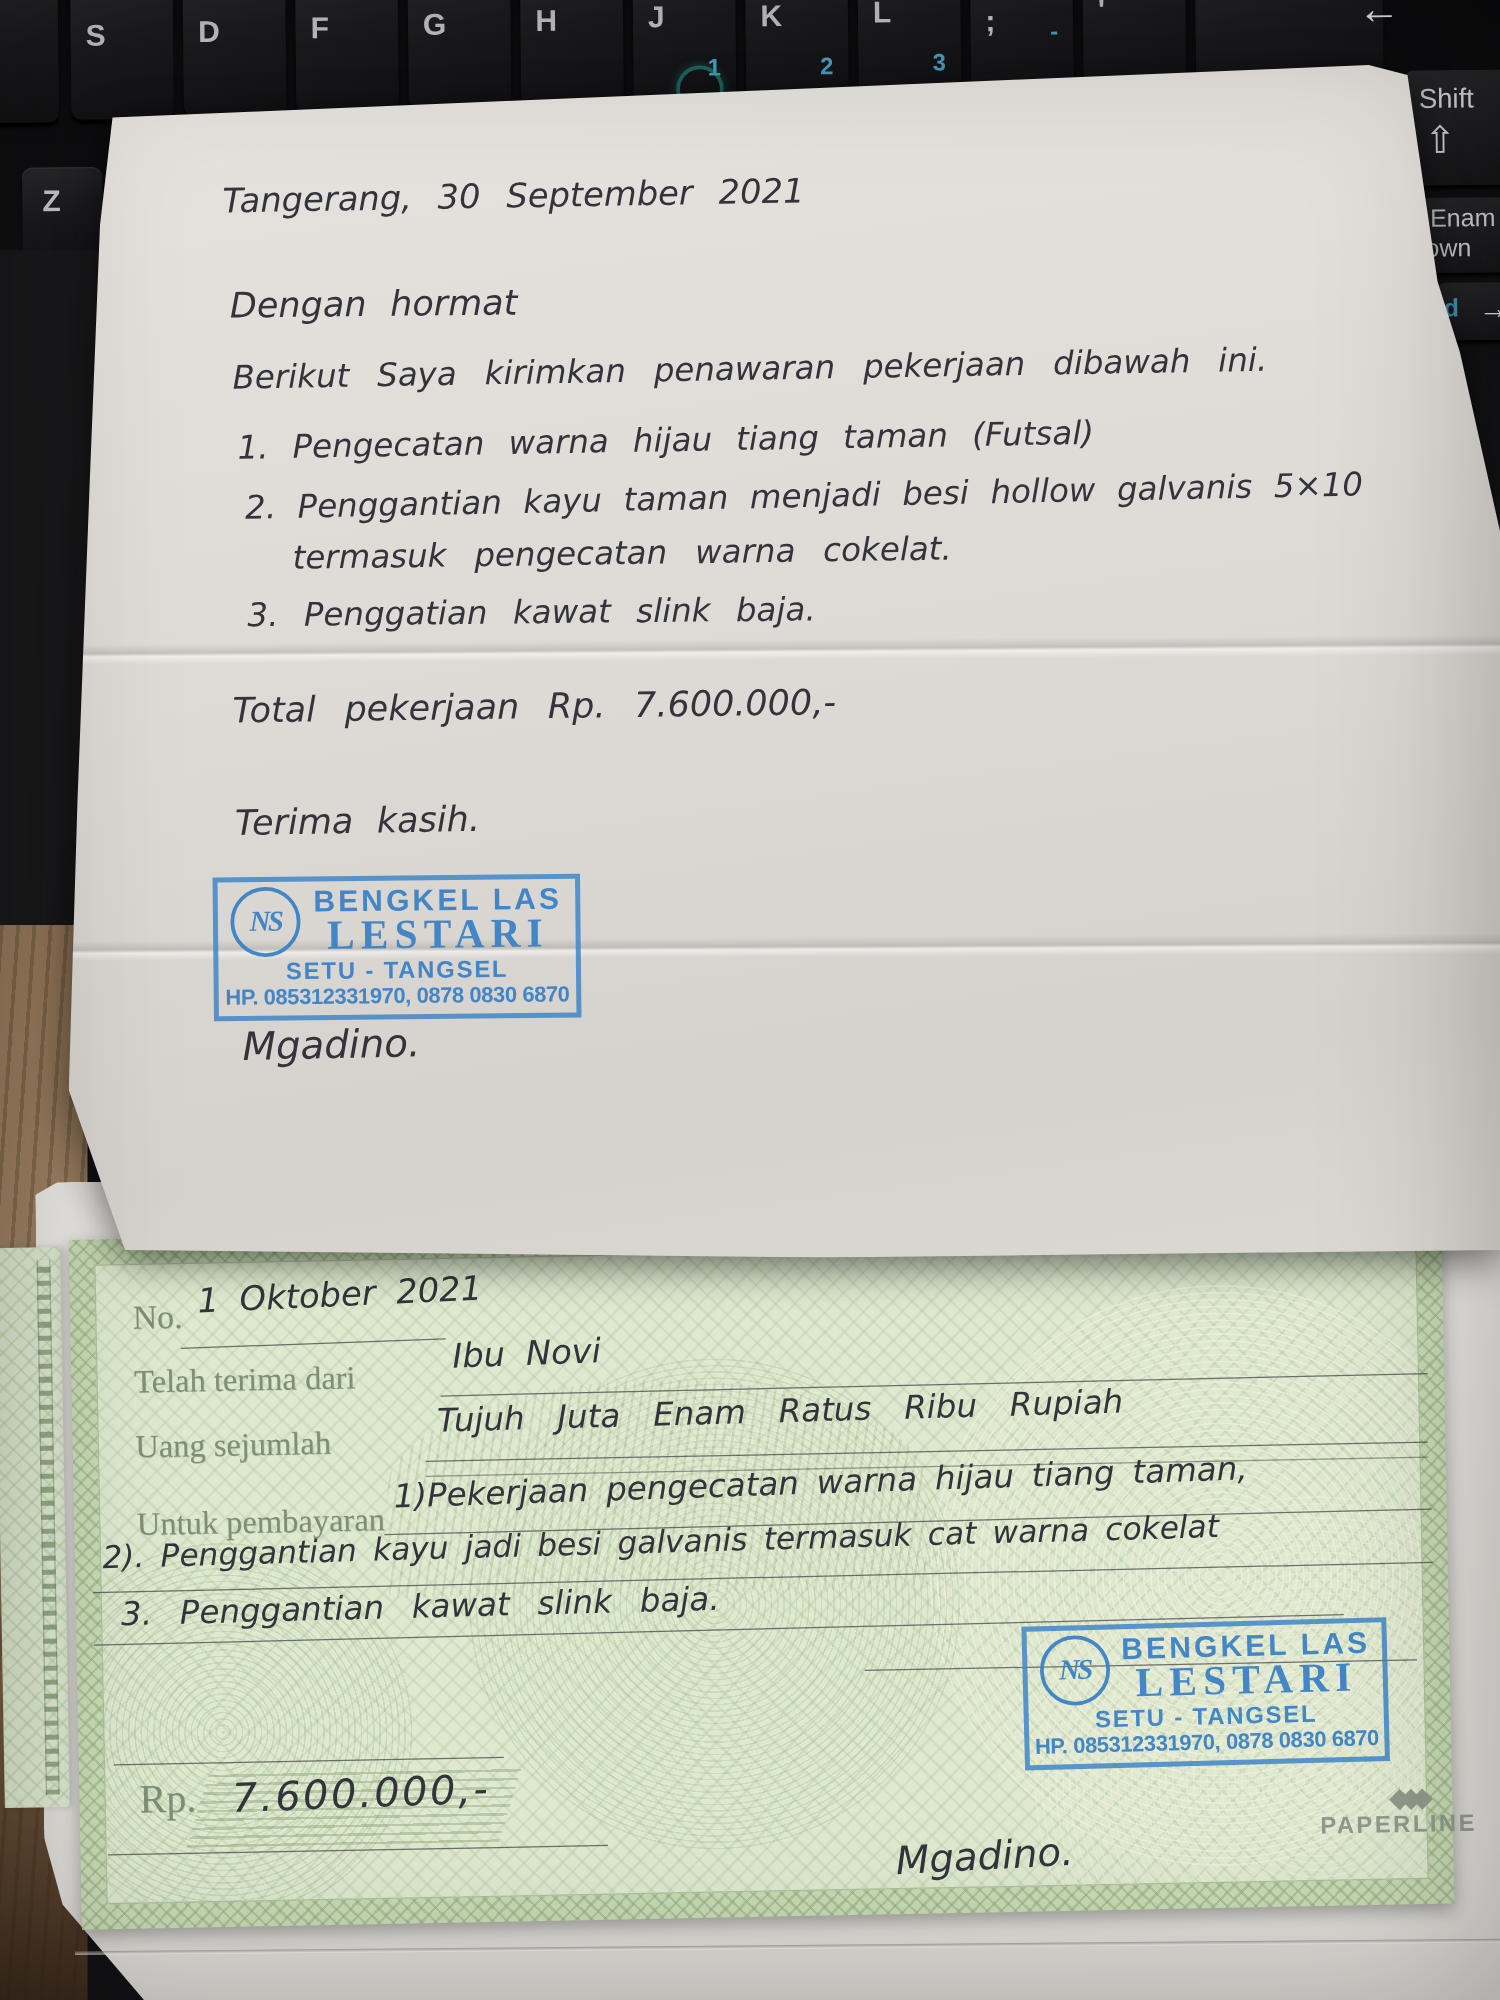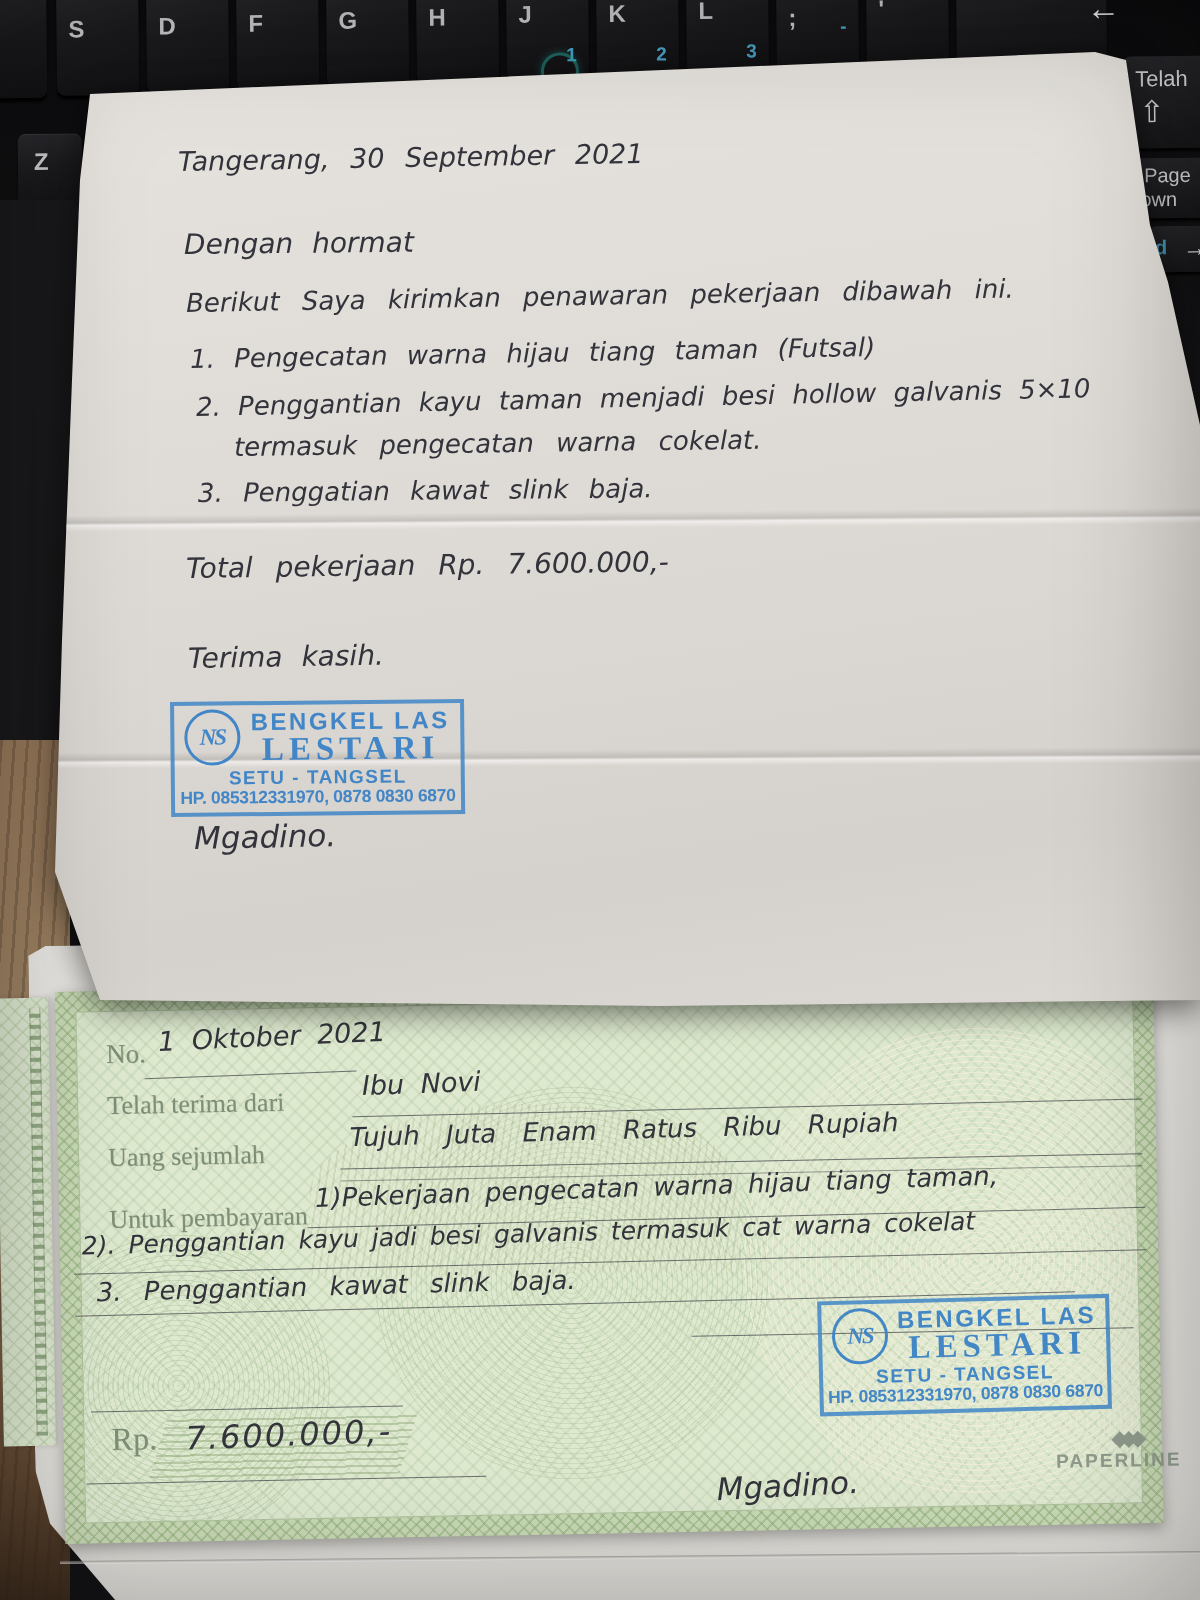--- a/index.html
+++ b/index.html
@@ -166,25 +166,25 @@
     <div class="winkey">
       <span class="winlogo">
           <span></span>
           <span></span>
           <span></span>
           <span></span>
         </span>
     </div>
 
     <div class="sidekey" style="left:1124px;top:62px;width:100px;height:92px">
-      <span class="shift-label">Telah</span>
+      <span class="shift-label">Shift</span>
       <span class="shift-arrow">⇧</span>
     </div>
     <div class="sidekey" style="left:1134px;top:164px;width:90px;height:60px">
-      <span class="pgdn1">Page</span>
+      <span class="pgdn1">Enam</span>
       <span class="pgdn2">own</span>
     </div>
     <div class="sidekey" style="left:1148px;top:232px;width:76px;height:46px">
       <span class="endblue">d</span>
       <span class="endarrow">→</span>
     </div>
     <div class="powerring"></div>
   </div>
 
   <div class="laptop-edge"></div>

